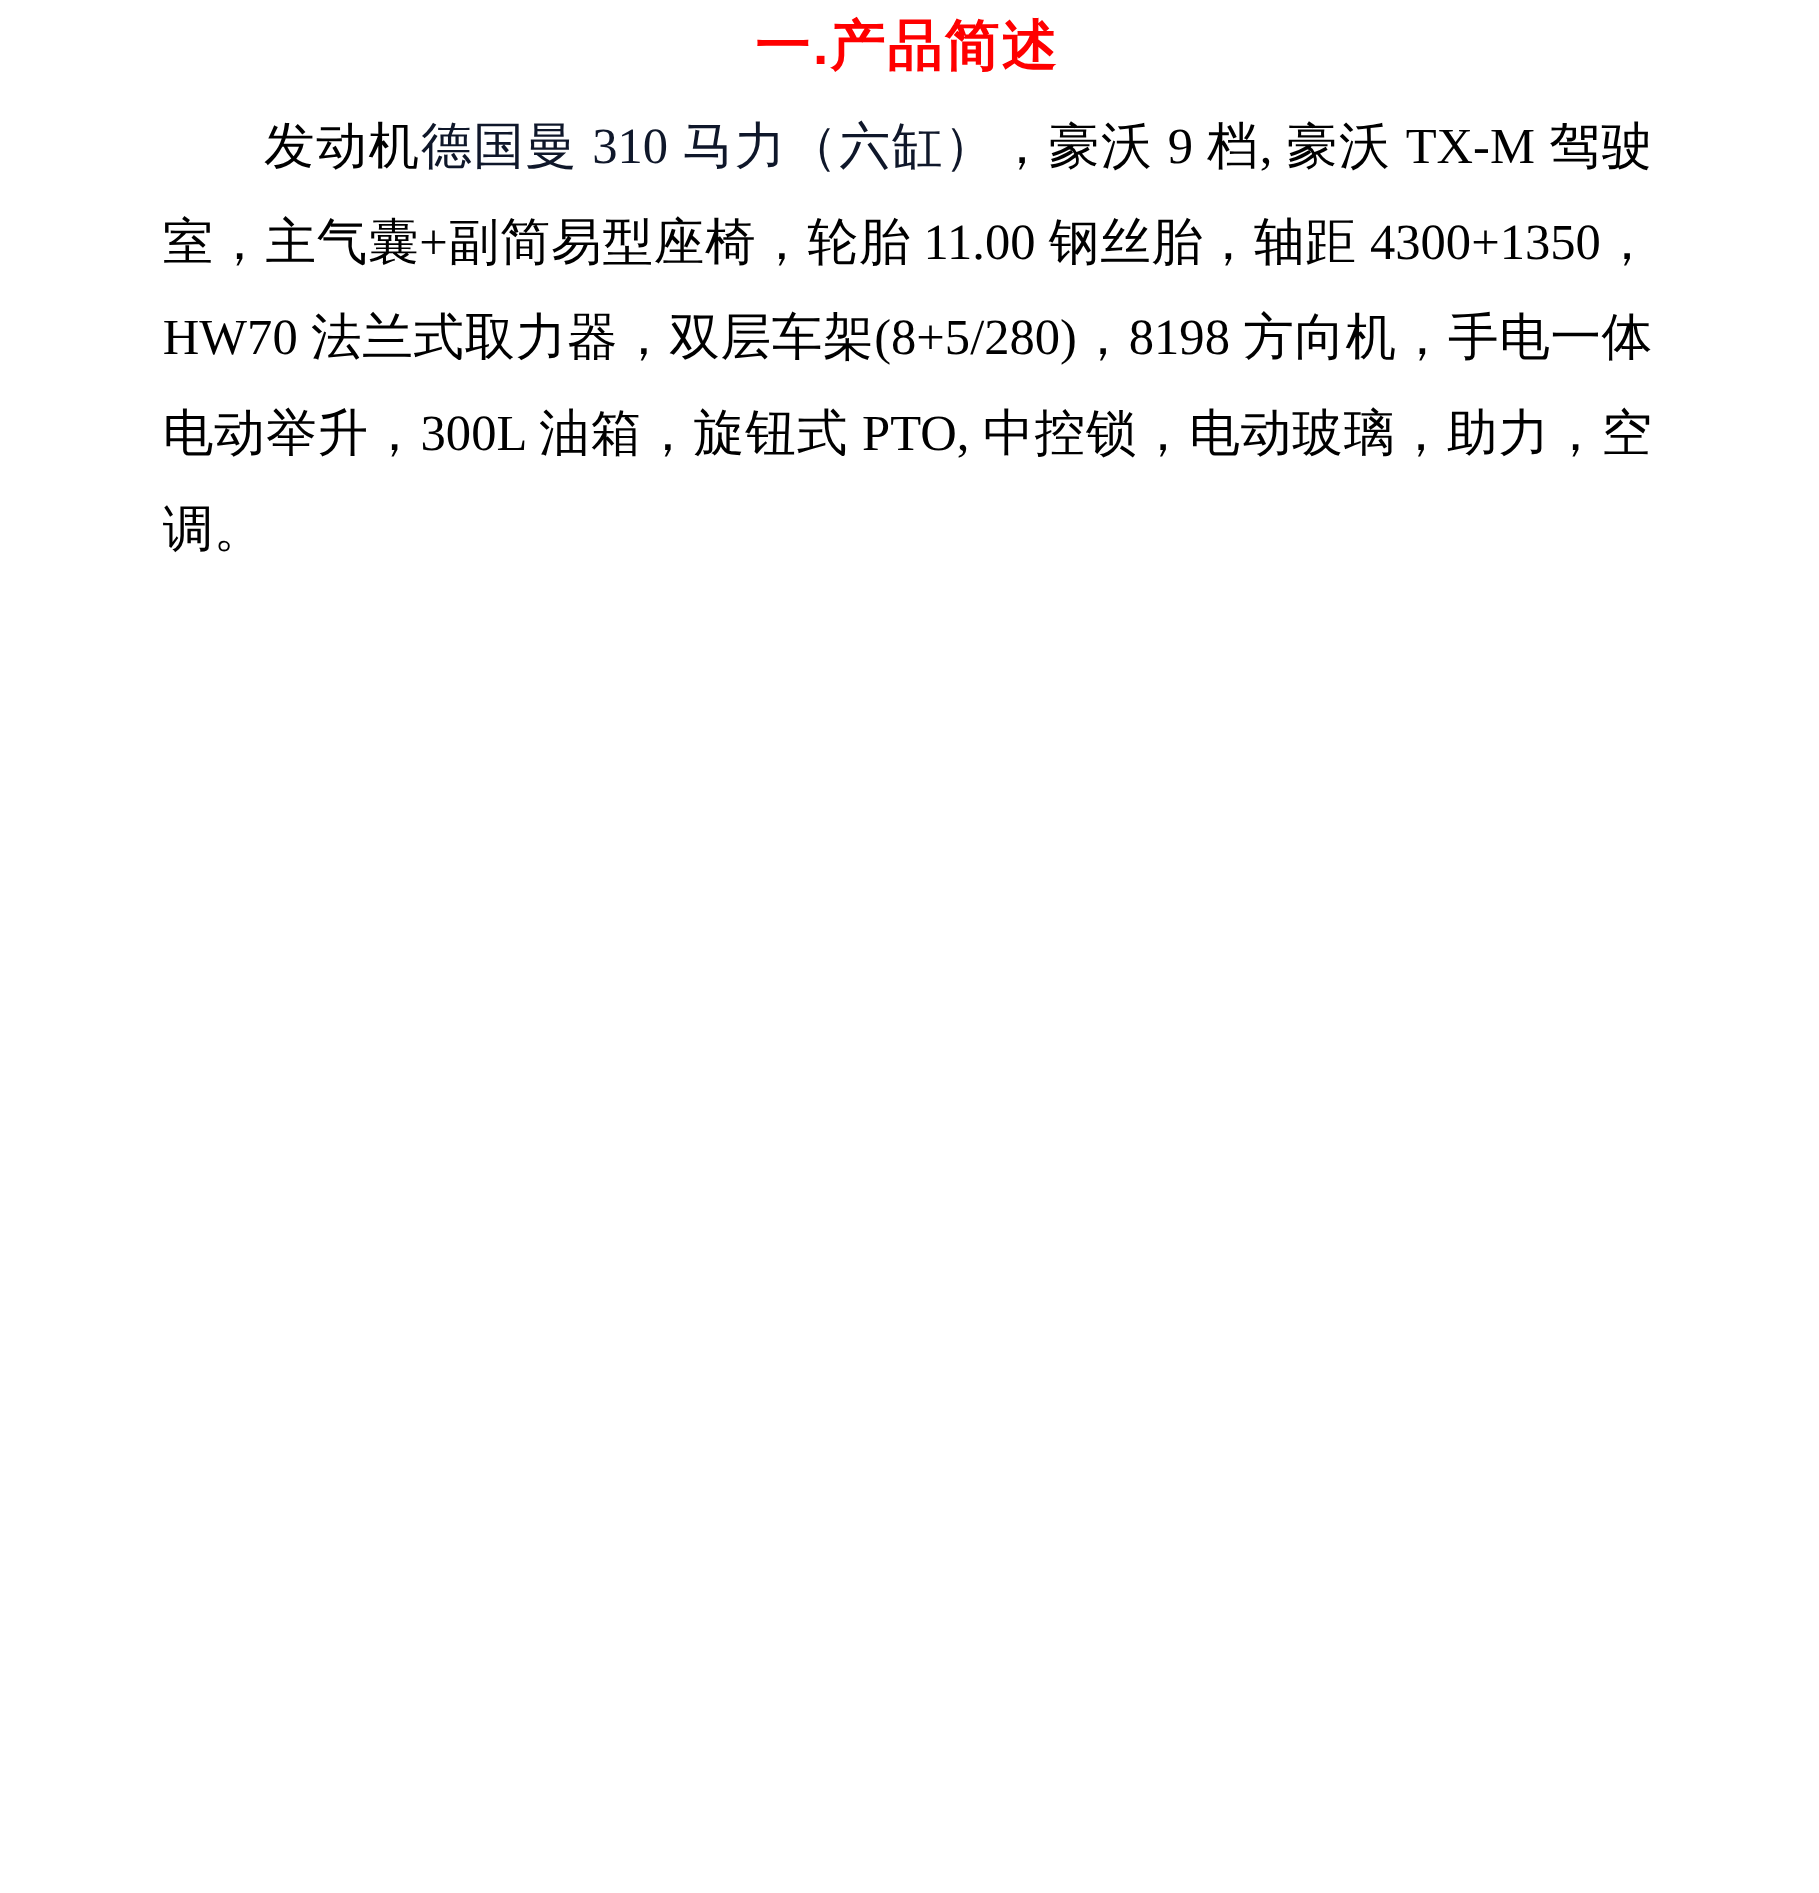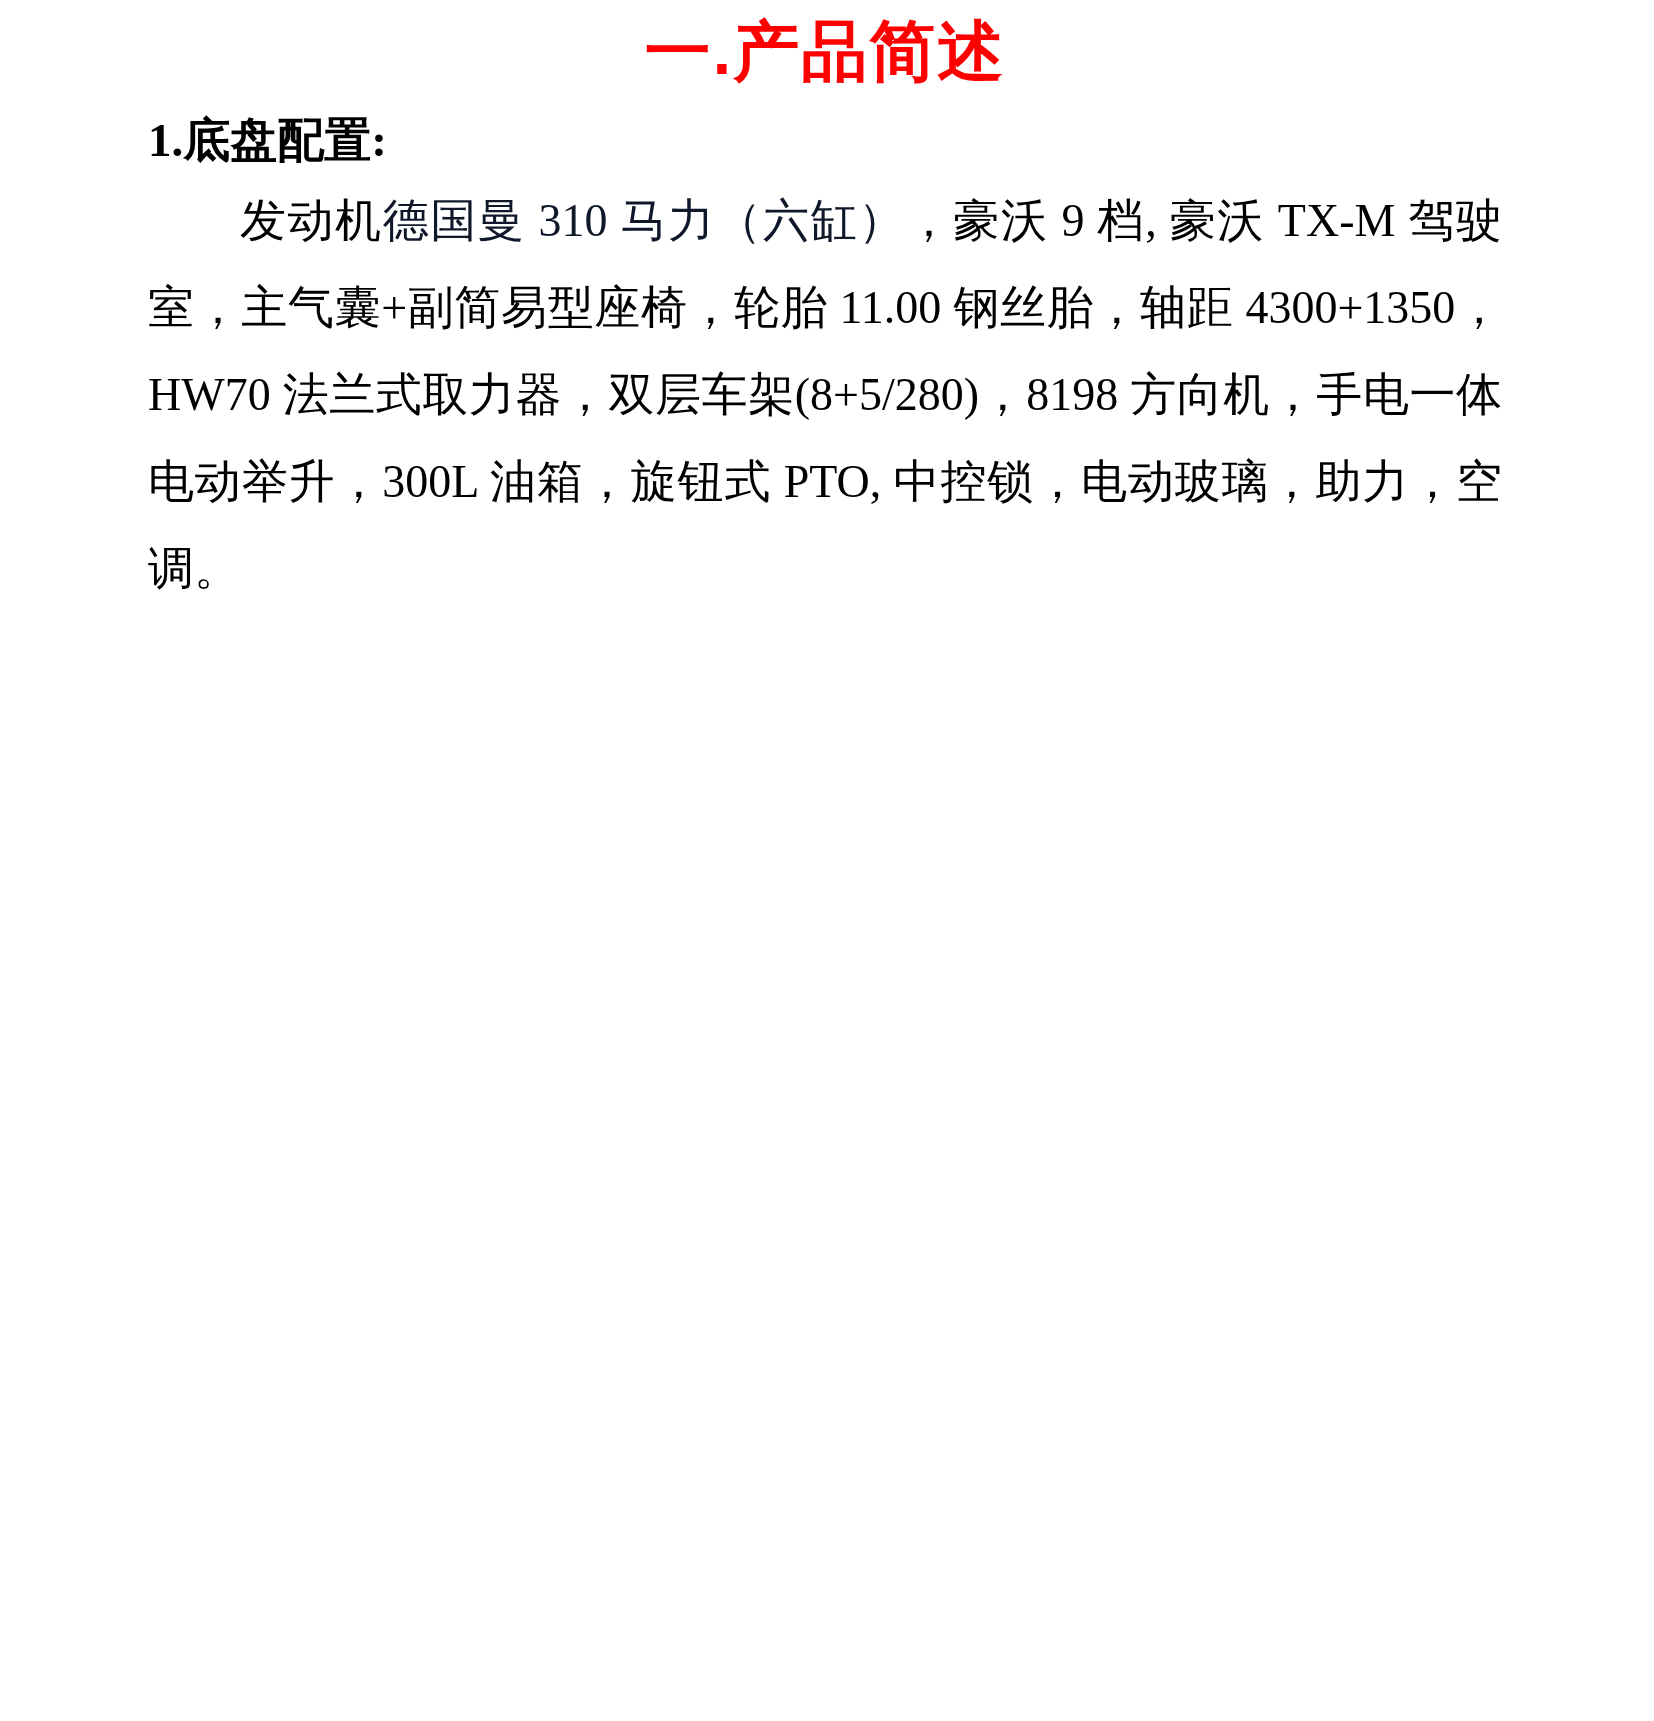--- a/index.html
+++ b/index.html
@@ -20,21 +20,21 @@
     color: #000000;
   }
   .main-title {
     font-family: "Liberation Sans", "DejaVu Sans", sans-serif;
     font-weight: bold;
     text-align: center;
     margin: 0;
     letter-spacing: 2px;
   }
   .title-1 {
-    font-size: 66px;
+    font-size: 50px;
     line-height: 1.25;
     margin: 2px 0 16px 0;
   }
   .title-2 {
     font-size: 74px;
     line-height: 1.25;
     margin: 100px 0 40px 0;
   }
   .body-para {
     font-size: 46px;
@@ -58,17 +58,16 @@
 </head>
 <body>
 
 <div class="page">
 
   <h1 class="main-title title-1" style="color: rgb(255, 0, 0);">一.产品简述</h1>
 
 
 
 
-  <h2 class="sub-heading">1.底盘配置:</h2>
 
   <p class="body-para chassis-para"><span>发动机</span><span style="color: #0f172a;">德国曼 310 马力（六缸）</span><span>，豪沃 9 档, 豪沃 TX-M 驾驶室，主气囊+副简易型座椅，轮胎 11.00 钢丝胎，轴距 4300+1350，HW70 法兰式取力器，双层车架(8+5/280)，8198 方向机，手电一体电动举升，300L 油箱，旋钮式 PTO, 中控锁，电动玻璃，助力，空调。</span></p>
 
 </div>
 
 </body></html>

